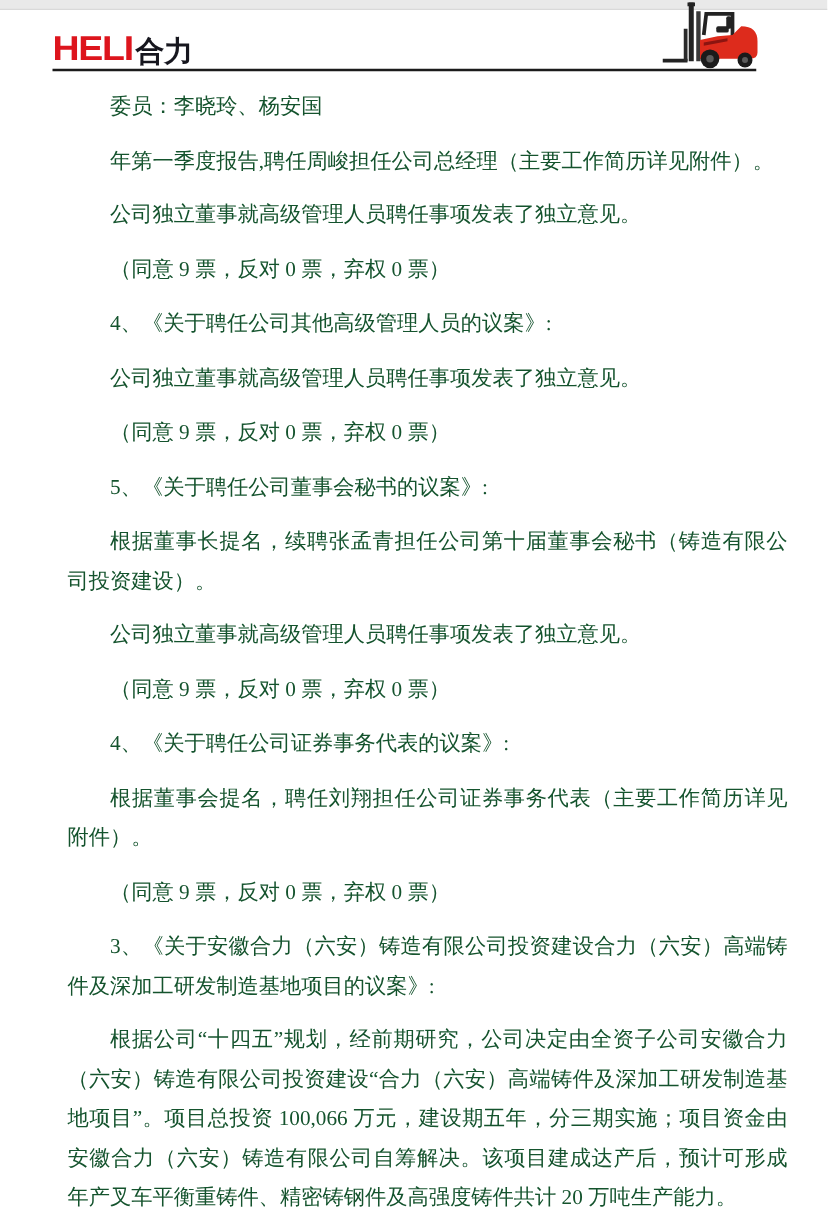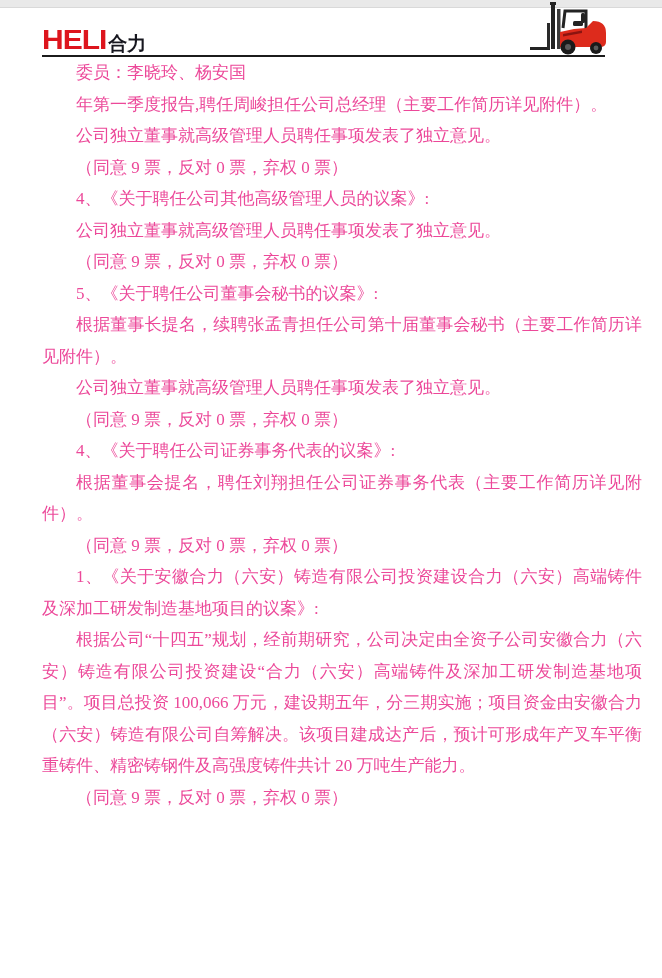--- a/index.html
+++ b/index.html
@@ -35,40 +35,40 @@
     font-weight:800;
     font-size:30px;
     letter-spacing:-1px;
     color:#dd151d;
     display:inline-block;
     transform:scaleY(0.92);
   }
   .logo-cjk {
     font-family:"Liberation Sans","DejaVu Sans",sans-serif;
     font-weight:900;
-    font-size:19px;
+    font-size:23px;
     color:#16161e;
     display:inline-block;
     margin-left:2px;
     transform:scaleY(1.0);
   }
   .forklift {
     position:absolute;
     right:54px; bottom:2px;
   }
   main {
     padding:0 20px 0 42px; 
   }
   main p {
-    margin:0;
+    margin:12px;
     font-size:17px;
     line-height:31.5px;
     text-indent:2em;
     text-align:justify;
-    color:#ec4899;
+    color:#14532d;
     word-break:normal;
   }
 </style>
 </head>
 <body>
 
 <div class="top-strip"></div>
 
 <header>
   <div class="logo">
@@ -106,23 +106,23 @@
 <main>
   <div id="paragraphs">
       <p>委员：李晓玲、杨安国</p>
       <p>年第一季度报告,聘任周峻担任公司总经理（主要工作简历详见附件）。</p>
       <p>公司独立董事就高级管理人员聘任事项发表了独立意见。</p>
       <p>（同意 9 票，反对 0 票，弃权 0 票）</p>
       <p>4、《关于聘任公司其他高级管理人员的议案》:</p>
       <p>公司独立董事就高级管理人员聘任事项发表了独立意见。</p>
       <p>（同意 9 票，反对 0 票，弃权 0 票）</p>
       <p>5、《关于聘任公司董事会秘书的议案》:</p>
-      <p>根据董事长提名，续聘张孟青担任公司第十届董事会秘书（主要工作简历详见附件）。</p>
+      <p>根据董事长提名，续聘张孟青担任公司第十届董事会秘书（铸造有限公司投资建设）。</p>
       <p>公司独立董事就高级管理人员聘任事项发表了独立意见。</p>
       <p>（同意 9 票，反对 0 票，弃权 0 票）</p>
       <p>4、《关于聘任公司证券事务代表的议案》:</p>
       <p>根据董事会提名，聘任刘翔担任公司证券事务代表（主要工作简历详见附件）。</p>
       <p>（同意 9 票，反对 0 票，弃权 0 票）</p>
-      <p>1、《关于安徽合力（六安）铸造有限公司投资建设合力（六安）高端铸件及深加工研发制造基地项目的议案》:</p>
+      <p>3、《关于安徽合力（六安）铸造有限公司投资建设合力（六安）高端铸件及深加工研发制造基地项目的议案》:</p>
       <p>根据公司“十四五”规划，经前期研究，公司决定由全资子公司安徽合力（六安）铸造有限公司投资建设“合力（六安）高端铸件及深加工研发制造基地项目”。项目总投资 100,066 万元，建设期五年，分三期实施；项目资金由安徽合力（六安）铸造有限公司自筹解决。该项目建成达产后，预计可形成年产叉车平衡重铸件、精密铸钢件及高强度铸件共计 20 万吨生产能力。</p>
       <p>（同意 9 票，反对 0 票，弃权 0 票）</p>
     </div>
 </main>
 
 </body></html>

